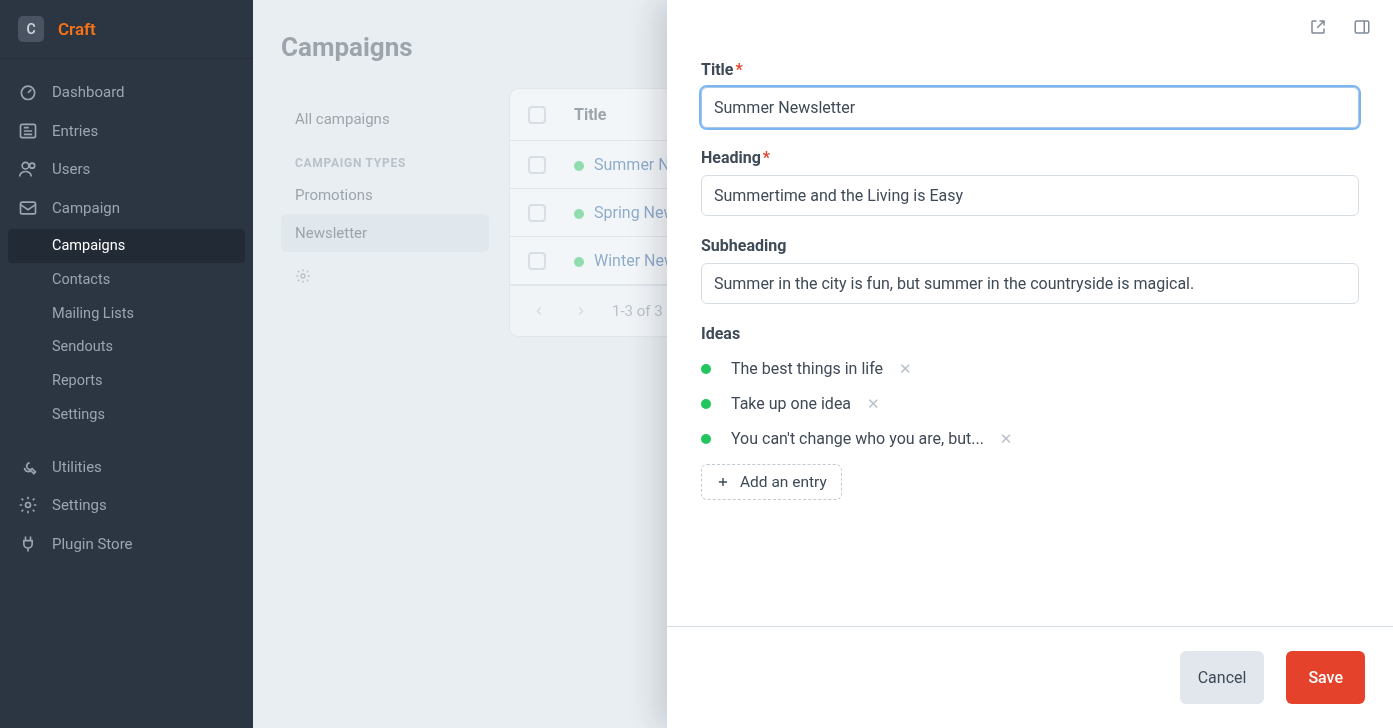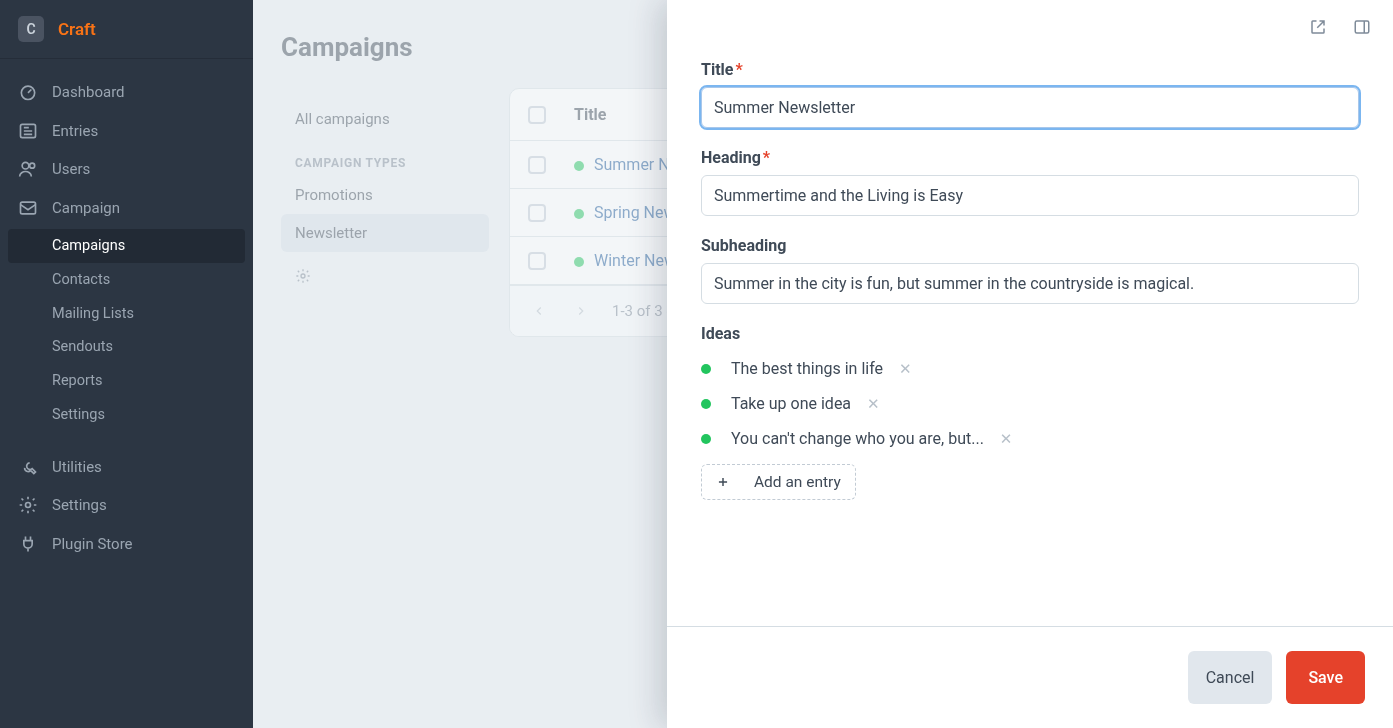--- a/index.html
+++ b/index.html
@@ -75,22 +75,22 @@
   .slide-head{display:flex;justify-content:flex-end;align-items:center;gap:18px;padding:14px 18px;min-height:54px;}
   .head-icon{color:var(--text-muted);cursor:pointer;padding:4px;}
   .slide-body{flex:1;overflow:auto;padding:6px 34px 24px;}
   .field{margin-bottom:20px;}
   .flabel{display:block;font-weight:700;color:var(--text);font-size:16px;margin-bottom:8px;}
   .req{color:var(--red);font-size:16px;margin-left:2px;}
   .finput{width:100%;border:1px solid var(--border);border-radius:6px;padding:10px 12px;font-size:16px;color:var(--text);background:#fff;}
   .finput.focus{outline:2px solid var(--focus-ring);outline-offset:0;border-color:#a8c7eb;}
   .entry-rel{display:flex;align-items:center;gap:10px;padding:8px 0;color:var(--text);font-size:16px;}
   .entry-rel .rm{color:#b7c0c9;cursor:pointer;font-size:15px;margin-left:6px;}
-  .add-entry{display:inline-flex;align-items:center;gap:24px;border:1px dashed #c2cbd4;border-radius:6px;padding:8px 14px;font-size:15.5px;color:var(--text);cursor:pointer;margin-top:8px;background:#fff;}
-  .slide-foot{border-top:1px solid var(--border);padding:24px 28px;display:flex;justify-content:flex-end;gap:14px;}
+  .add-entry{display:inline-flex;align-items:center;gap:10px;border:1px dashed #c2cbd4;border-radius:6px;padding:8px 14px;font-size:15.5px;color:var(--text);cursor:pointer;margin-top:8px;background:#fff;}
+  .slide-foot{border-top:1px solid var(--border);padding:24px 28px;display:flex;justify-content:flex-end;gap:22px;}
   .btn-cancel{background:#e1e7ed;border:none;border-radius:6px;padding:10px 18px;font-size:16px;color:var(--text);cursor:pointer;}
   .btn-save{background:var(--red);border:none;border-radius:6px;padding:17px 22px;font-size:16px;color:#fff;cursor:pointer;font-weight:500;}
 
   svg{display:block;}
 </style>
 </head>
 <body>
 
 <aside class="sidebar">
   <div class="brand">

